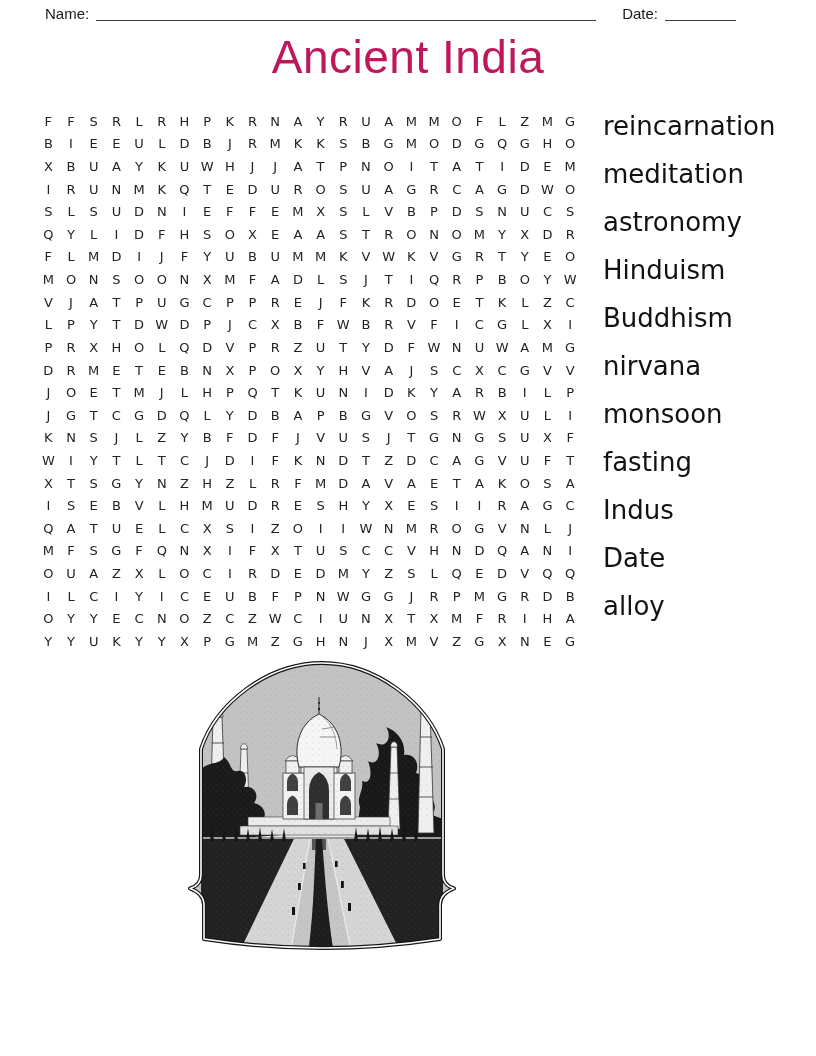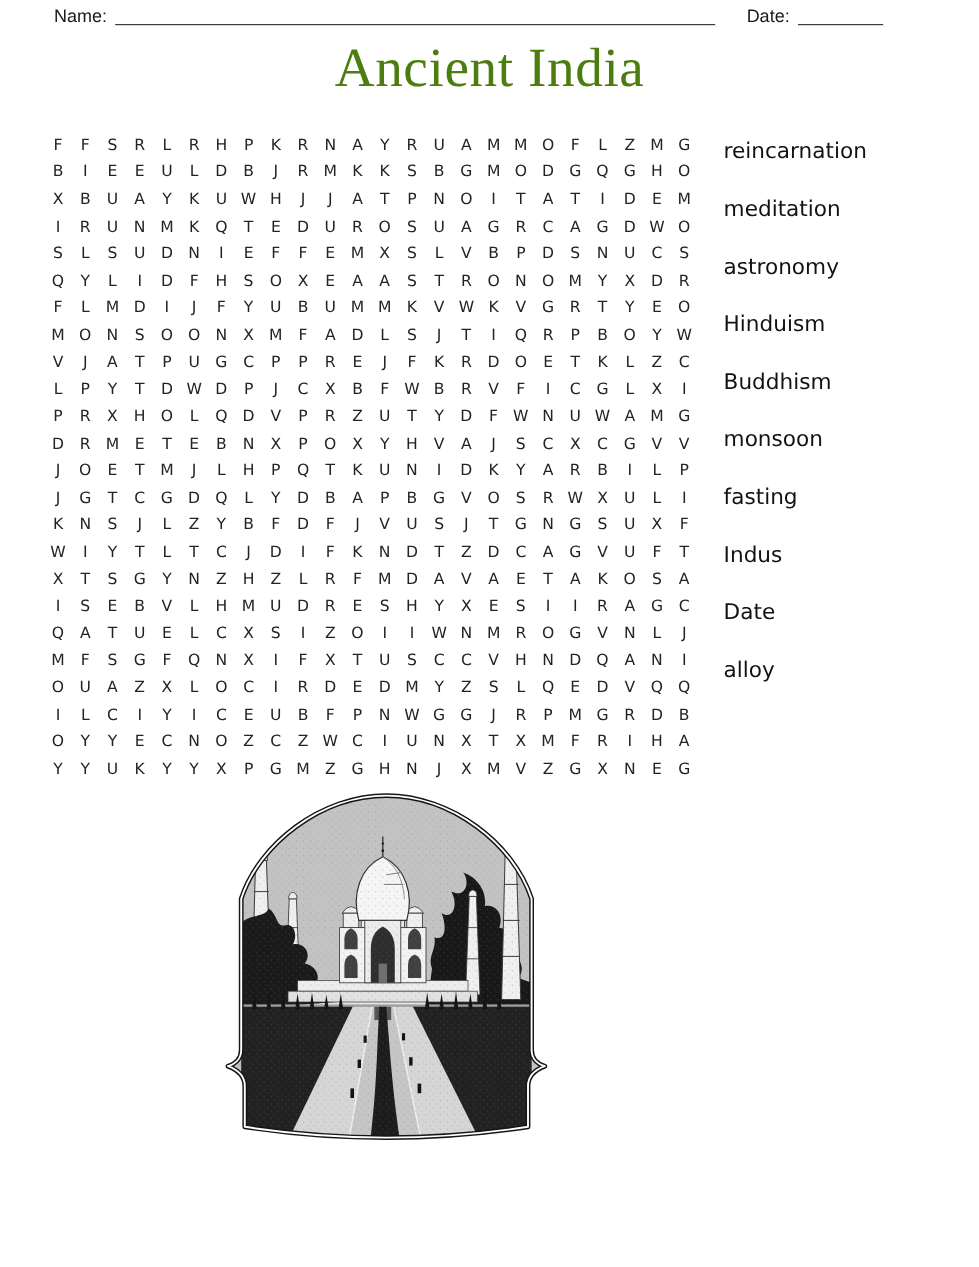--- a/index.html
+++ b/index.html
@@ -13,36 +13,36 @@
     display:flex; align-items:flex-end;
     font-family:"Liberation Sans", sans-serif; font-size:15px; color:#191919;
   }
   .hline { border-bottom:1.5px solid #3c3c3c; height:14px; }
   .name-line { width:500px; margin:0 0 1px 7px; }
   .hspacer { width:26px; }
   .date-line { width:71px; margin:0 0 1px 7px; }
   
   .title {
     position:absolute; top:30px; left:0; width:100%; margin:0;
-    text-align:center; font-size:46px; font-weight:400; color:#4d7c0f;
-    font-family:Liberation Serif, serif; letter-spacing:0.5px;
+    text-align:center; font-size:46px; font-weight:400; color:#be185d;
+    font-family:Liberation Sans, sans-serif; letter-spacing:0.5px;
   }
   
   .grid {
     position:absolute; left:37px; top:110px;
     display:grid; grid-template-columns:repeat(24, 22.7px); grid-auto-rows:22.62px;
   }
   .cell {
     display:flex; align-items:center; justify-content:center;
     font-size:13px; color:#232323; font-family:"DejaVu Sans", sans-serif;
   }
   
   .words {
     position:absolute; left:603px; top:102px; margin:0; padding:0; list-style:none;
-    font-size:18px; color:#121212; font-family:"DejaVu Sans", sans-serif;
+    font-size:26px; color:#121212; font-family:"DejaVu Sans", sans-serif;
   }
   .words li { height:48px; display:flex; align-items:center; }
   
   .illustration { position:absolute; left:186px; top:657px; }
 </style>
 </head>
 <body>
 
 <div class="page">
 
@@ -634,20 +634,21 @@
       <span class="cell">E</span>
       <span class="cell">G</span>
     </div>
 
   <ul class="words">
       <li>reincarnation</li>
       <li>meditation</li>
       <li>astronomy</li>
       <li>Hinduism</li>
       <li>Buddhism</li>
+      <li>nirvana</li>
       <li>monsoon</li>
       <li>fasting</li>
       <li>Indus</li>
       <li>Date</li>
       <li>alloy</li>
     </ul>
 
   <svg class="illustration" width="272" height="304" viewBox="0 0 272 304" aria-hidden="true">
     <defs>
       <clipPath id="fc">

